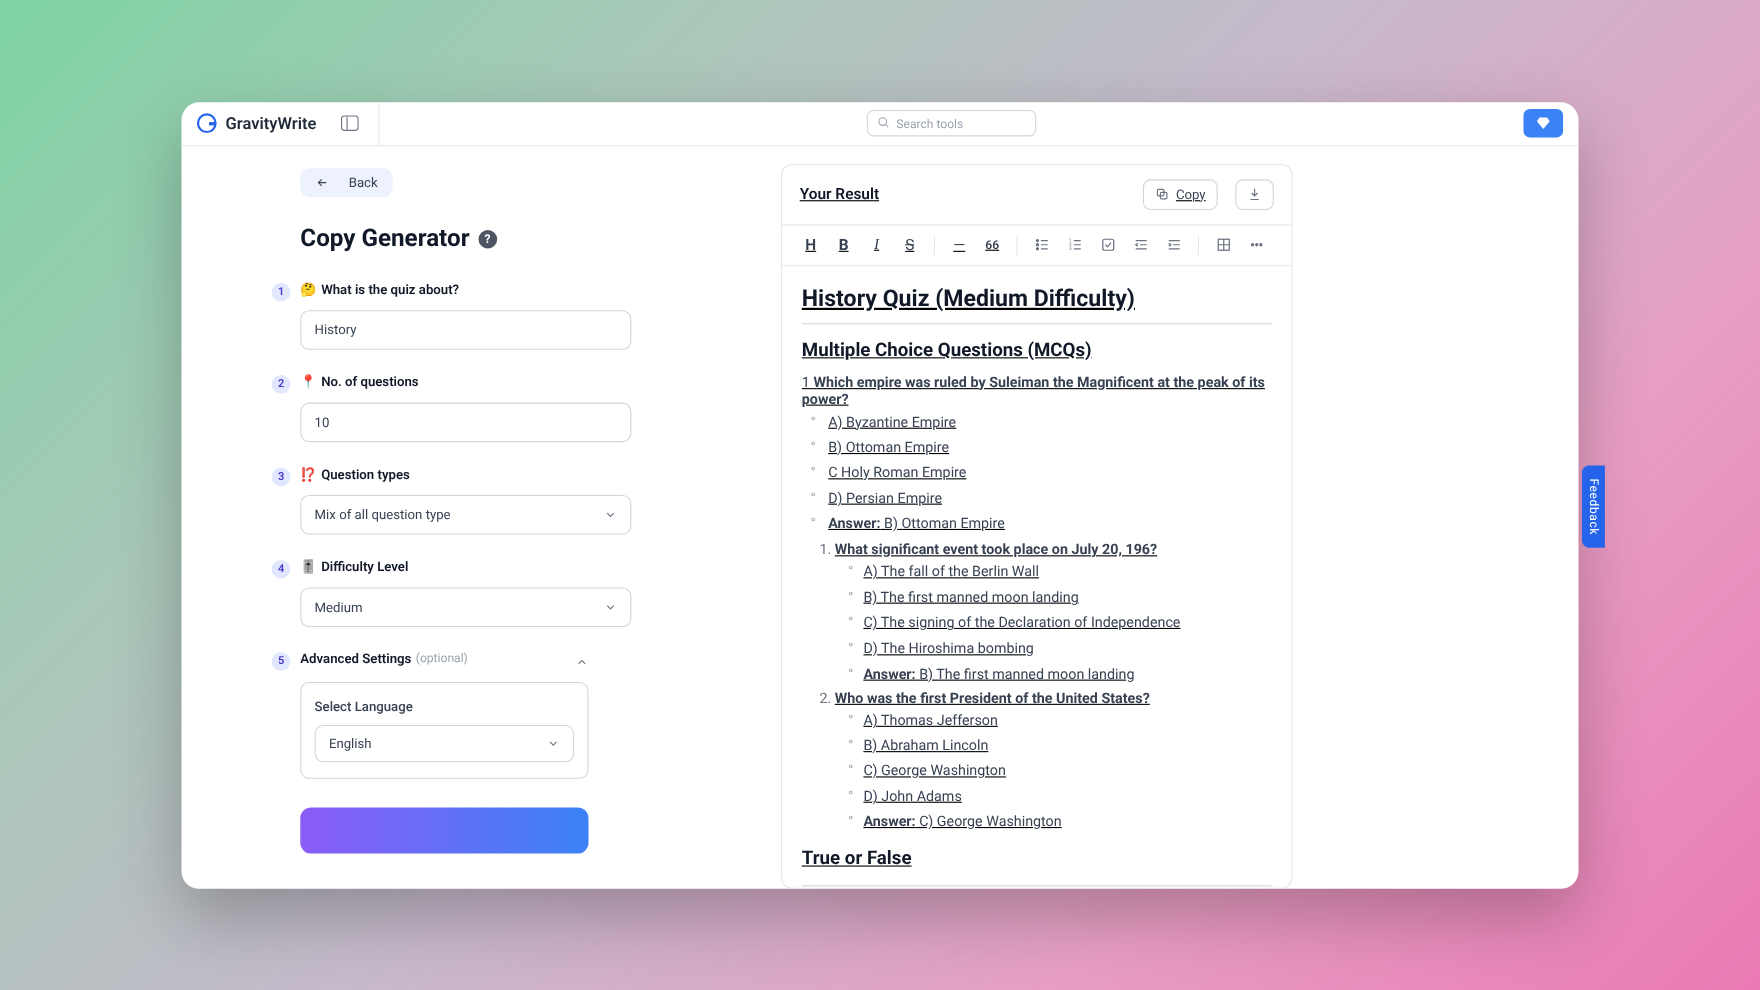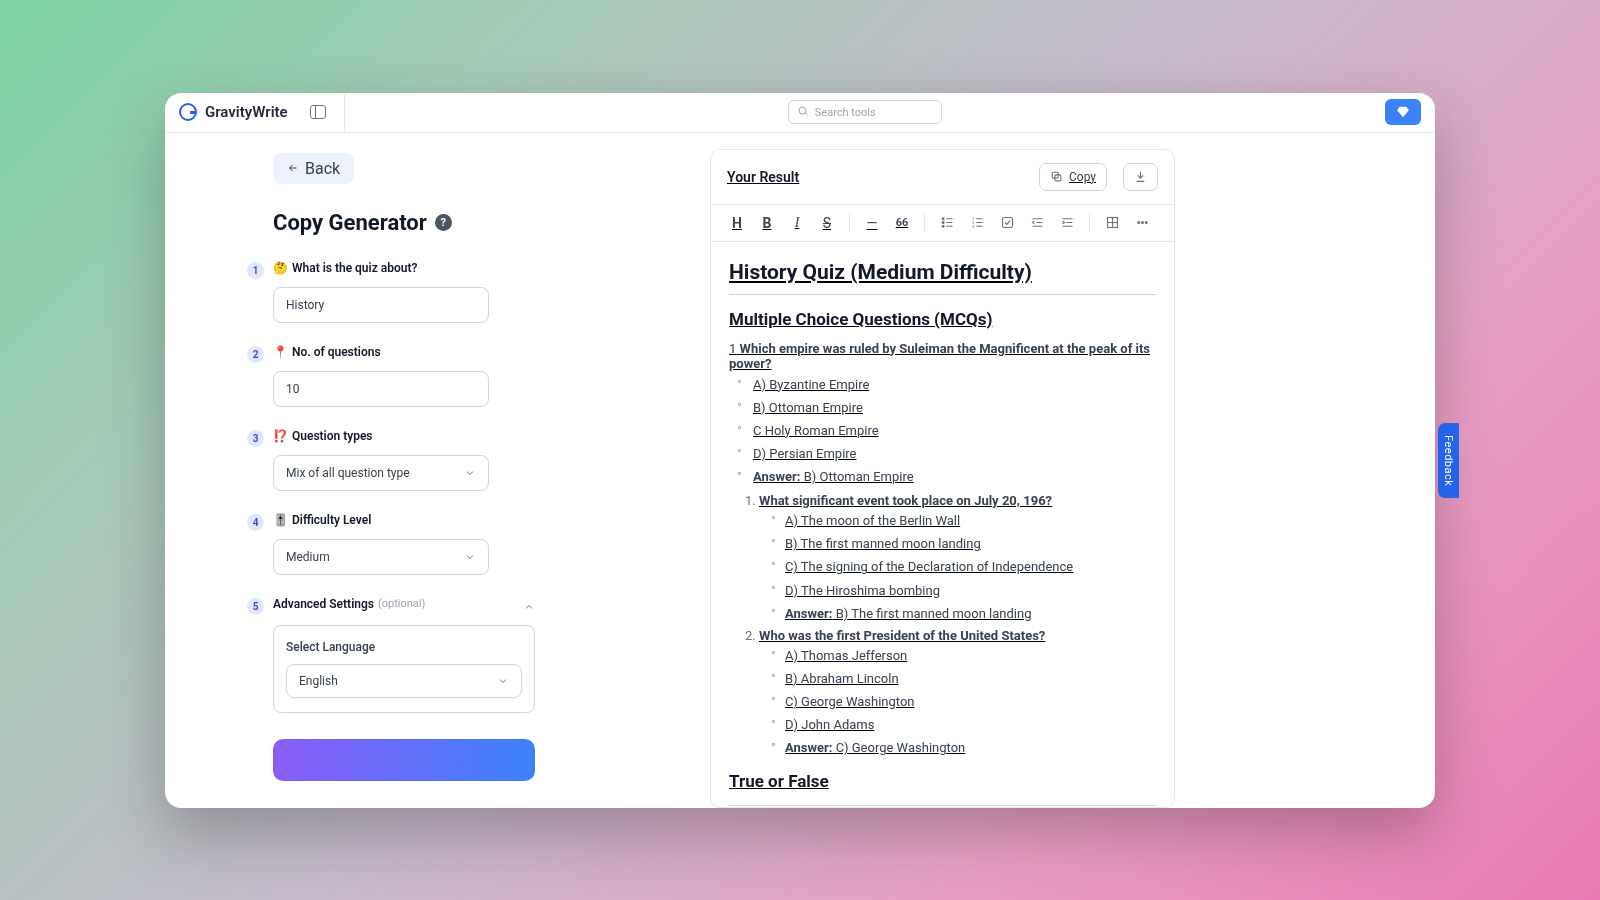--- a/index.html
+++ b/index.html
@@ -31,41 +31,41 @@
       display: flex; align-items: center; padding: 0 8px; gap: 6px; font-size: 11px; color: #9ca3af;
     }
     .search-icon svg { width: 12px; height: 12px; stroke: #9ca3af; }
     .header-right { display: flex; align-items: center; gap: 10px; }
     .diamond-btn { width: 36px; height: 26px; background: #3b82f6; border-radius: 6px; display: flex; align-items: center; justify-content: center; cursor: pointer; }
     .diamond-btn svg { width: 14px; height: 14px; fill: #fff; }
 
     .content { flex: 1; display: flex; overflow: hidden; }
     .left-pane { width: 545px; padding: 20px 30px 0 108px; overflow-y: auto; }
     .back-btn {
-      display: inline-flex; align-items: center; gap: 6px;
+      display: inline-flex; align-items: center; gap: 18px;
       background: #eef2ff; border-radius: 8px; padding: 6px 14px;
-      font-size: 16px; color: #374151; cursor: pointer;
+      font-size: 12px; color: #374151; cursor: pointer;
     }
     .back-btn svg { width: 12px; height: 12px; stroke: #374151; }
     .page-title { display: flex; align-items: center; gap: 8px; margin-top: 26px; font-size: 22px; font-weight: 700; color: #111827; }
     .help-badge { width: 17px; height: 17px; background: #4b5563; color: #fff; border-radius: 50%; font-size: 11px; display: flex; align-items: center; justify-content: center; }
     .page-desc { font-size: 12px; color: #6b7280; margin-top: 10px; line-height: 1.6; max-width: 260px; }
 
     .form-section { margin-top: 26px; }
     .form-row { margin-bottom: 22px; position: relative; }
     .step-num {
       position: absolute; left: -26px; top: 1px;
       width: 17px; height: 17px; background: #e0e7ff; color: #4338ca;
       border-radius: 50%; font-size: 10px; font-weight: 600;
       display: flex; align-items: center; justify-content: center;
     }
     .form-label { font-size: 12px; font-weight: 600; color: #111827; display: flex; align-items: center; gap: 4px; }
     .form-label .optional { font-weight: 400; color: #9ca3af; font-size: 11px; }
     .form-input {
-      width: 216px; height: 36px; border: 1px solid #d1d5db; border-radius: 8px;
+      width: 301px; height: 36px; border: 1px solid #d1d5db; border-radius: 8px;
       padding: 0 12px; font-size: 12px; color: #374151; margin-top: 12px;
       display: flex; align-items: center; justify-content: space-between;
     }
     .chevron { width: 12px; height: 12px; }
     .chevron svg { width: 100%; height: 100%; stroke: #6b7280; }
     .advanced-header { display: flex; align-items: center; justify-content: space-between; width: 262px; }
     .advanced-body { width: 262px; border: 1px solid #d1d5db; border-radius: 8px; padding: 14px 12px; margin-top: 14px; }
     .advanced-body .sub-label { font-size: 12px; color: #374151; font-weight: 500; }
     .advanced-body .form-input { width: 100%; margin-top: 10px; height: 34px; text-align: right; }
     .cta-btn {
@@ -340,21 +340,21 @@
             <li>B) Ottoman Empire</li>
             <li>C Holy Roman Empire</li>
             <li>D) Persian Empire</li>
             <li><span class="ans-label">Answer:</span><span> B) Ottoman Empire</span></li>
           </ul>
 
           <ol class="ol-list">
             <li>
               <span class="q-text">What significant event took place on July 20, 196?</span>
               <ul class="nested">
-                <li>A) The moon of the Berlin Wall</li>
+                <li>A) The fall of the Berlin Wall</li>
                 <li>B) The first manned moon landing</li>
                 <li>C) The signing of the Declaration of Independence</li>
                 <li>D) The Hiroshima bombing</li>
                 <li><span class="ans-label">Answer:</span><span> B) The first manned moon landing</span></li>
               </ul>
             </li>
             <li>
               <span class="q-text">Who was the first President of the United States?</span>
               <ul class="nested">
                 <li>A) Thomas Jefferson</li>

